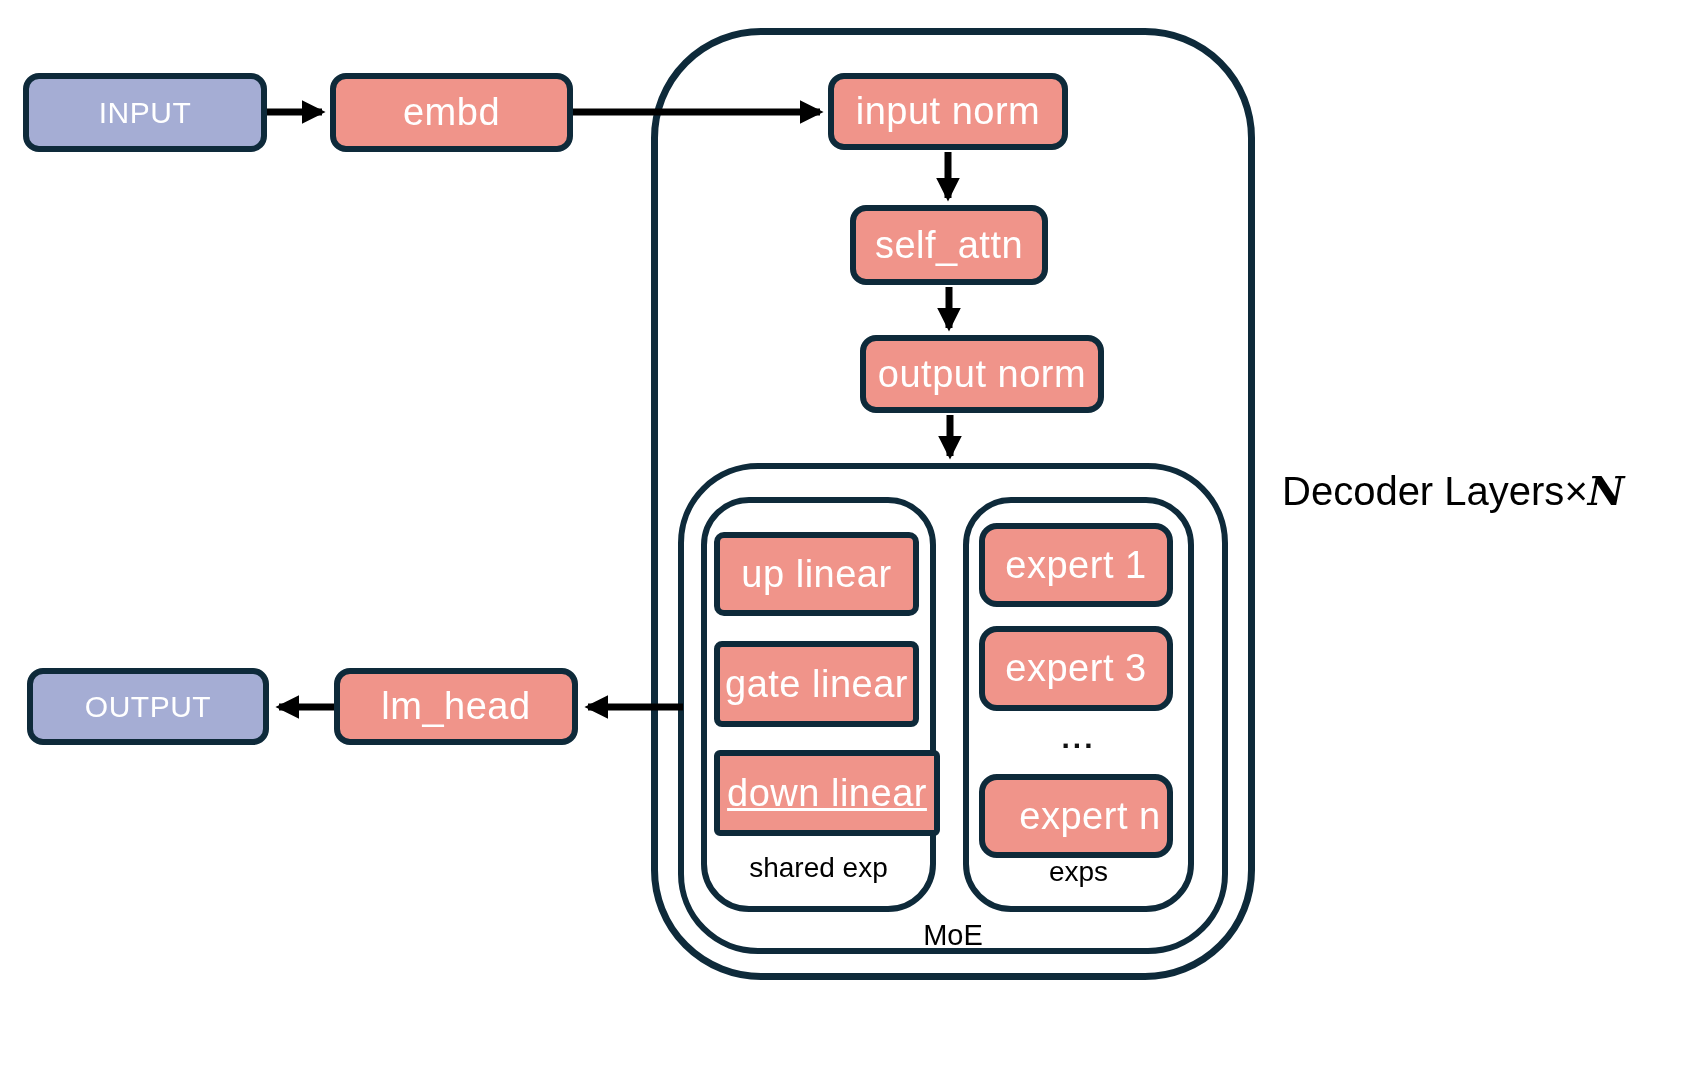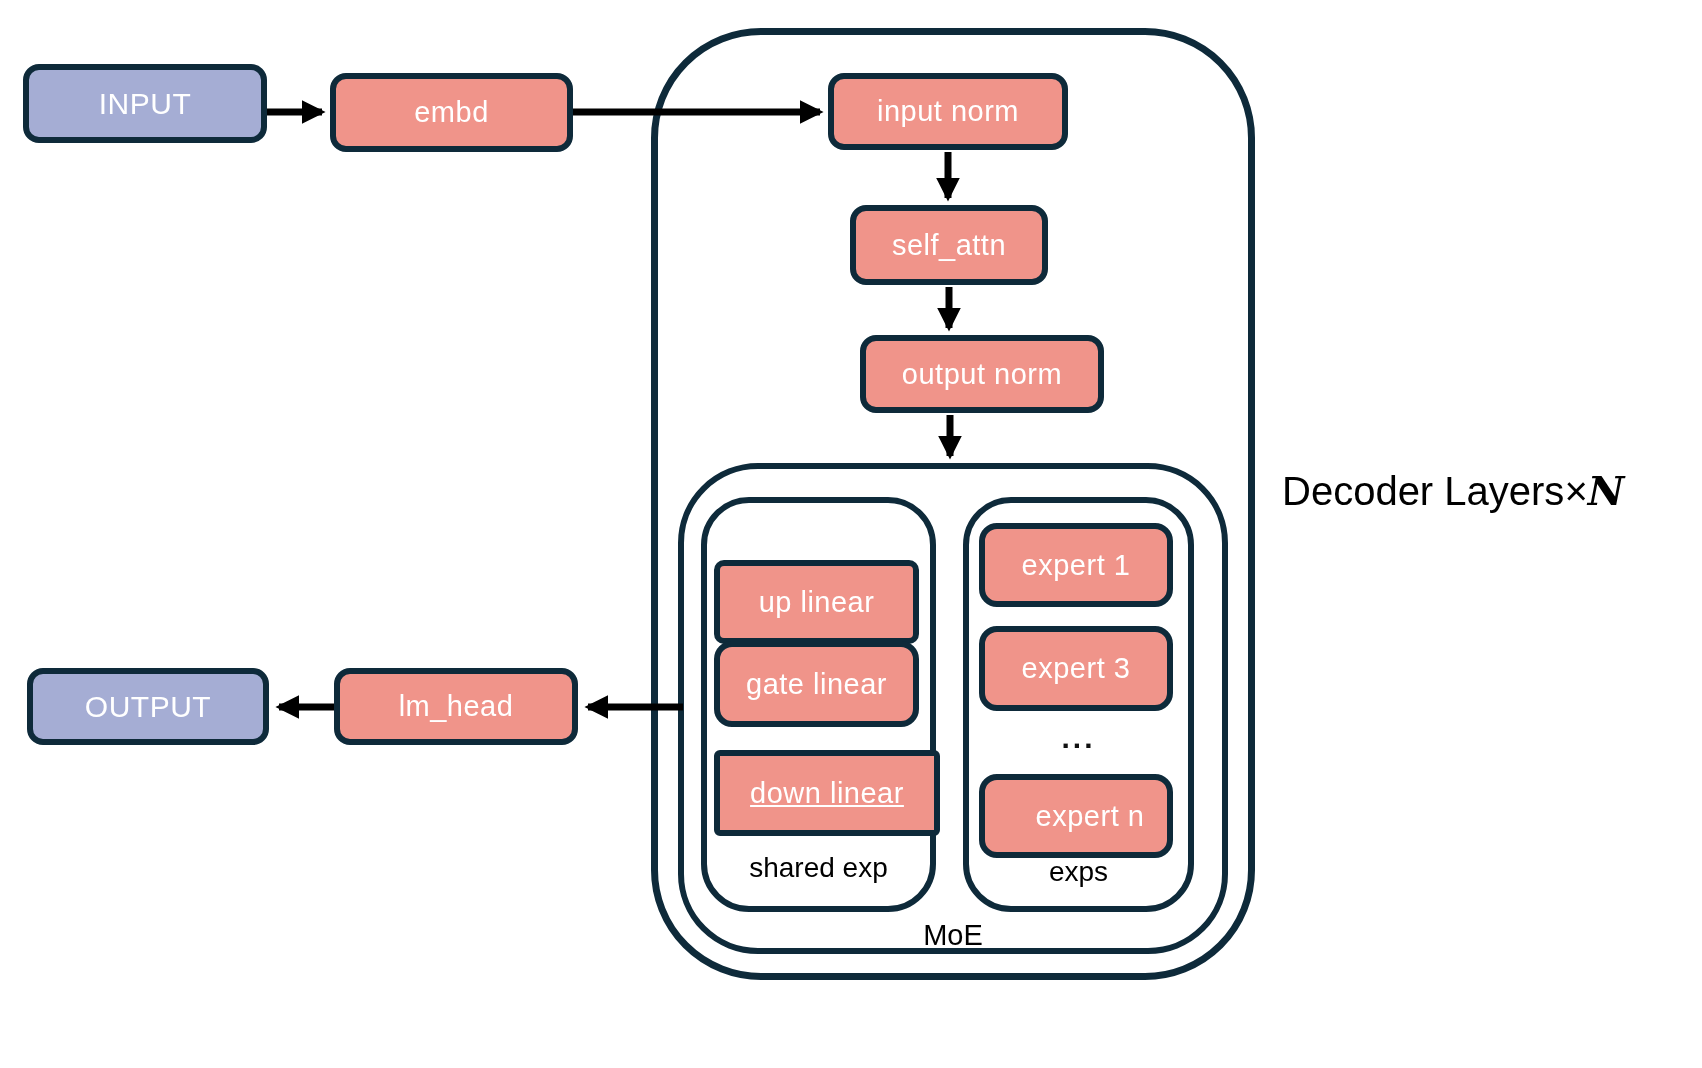--- a/index.html
+++ b/index.html
@@ -11,21 +11,21 @@
   }
   html,body{margin:0;padding:0;background:var(--background);}
   .canvas{
     position:relative;width:1702px;height:1068px;background:var(--background);
     font-family:"Liberation Sans",sans-serif;overflow:hidden;
   }
   .node{
     position:absolute;box-sizing:border-box;
     border:6px solid var(--outline-navy);border-radius:16px;
     display:flex;align-items:center;justify-content:center;
-    color:#ffffff;font-size:29px;letter-spacing:0.5px;
+    color:#ffffff;font-size:38px;letter-spacing:0.5px;
   }
   .node.purple{background:var(--box-fill-purple);font-size:30px;}
   .node.salmon{background:var(--box-fill-red);}
   .group{
     position:absolute;box-sizing:border-box;
     border:7px solid var(--outline-navy);border-radius:110px;
     background:transparent;
   }
   .group.inner{border-width:6px;}
   .caption{
@@ -51,33 +51,33 @@
 <div class="canvas">
 
   <div class="group" style="left:651px;top:28px;width:604px;height:952px;border-radius:110px;"></div>
 
   <div class="group inner" style="left:678px;top:463px;width:550px;height:491px;border-radius:80px;"></div>
 
   <div class="group inner" style="left:701px;top:497px;width:235px;height:415px;border-radius:48px;"></div>
 
   <div class="group inner" style="left:963px;top:497px;width:231px;height:415px;border-radius:48px;"></div>
 
-  <div class="node purple" style="left:23px;top:64px;width:244px;height:79px;">INPUT</div>
+  <div class="node purple" style="left:23px;top:73px;width:244px;height:79px;">INPUT</div>
 
   <div class="node salmon" style="left:330px;top:73px;width:243px;height:79px;">embd</div>
 
   <div class="node salmon" style="left:828px;top:73px;width:240px;height:77px;">input norm</div>
 
   <div class="node salmon" style="left:850px;top:205px;width:198px;height:80px;">self_attn</div>
 
   <div class="node salmon" style="left:828px;top:335px;width:244px;height:78px;margin-left:32px;">output norm</div>
 
-  <div class="node salmon" style="left:714px;top:532px;width:205px;height:84px;border-radius:10px;margin-top:28px;">up linear</div>
+  <div class="node salmon" style="left:714px;top:532px;width:205px;height:84px;border-radius:10px;">up linear</div>
 
-  <div class="node salmon" style="left:714px;top:641px;width:205px;height:86px;border-radius:18px;">gate linear</div>
+  <div class="node salmon" style="left:714px;top:641px;width:205px;height:86px;border-radius:8px;">gate linear</div>
 
   <div class="node salmon" style="left:714px;top:750px;width:226px;height:86px;border-radius:6px;text-decoration:underline;">down linear</div>
 
   <div class="node salmon" style="left:979px;top:523px;width:194px;height:84px;border-radius:18px;">expert 1</div>
 
   <div class="node salmon" style="left:979px;top:626px;width:194px;height:85px;border-radius:18px;">expert 3</div>
 
   <div class="caption dots" style="left:963px;top:722px;width:231px;height:32px;">...</div>
 
   <div class="node salmon" style="left:979px;top:774px;width:194px;height:84px;border-radius:18px;padding-left:28px;">expert n</div>

